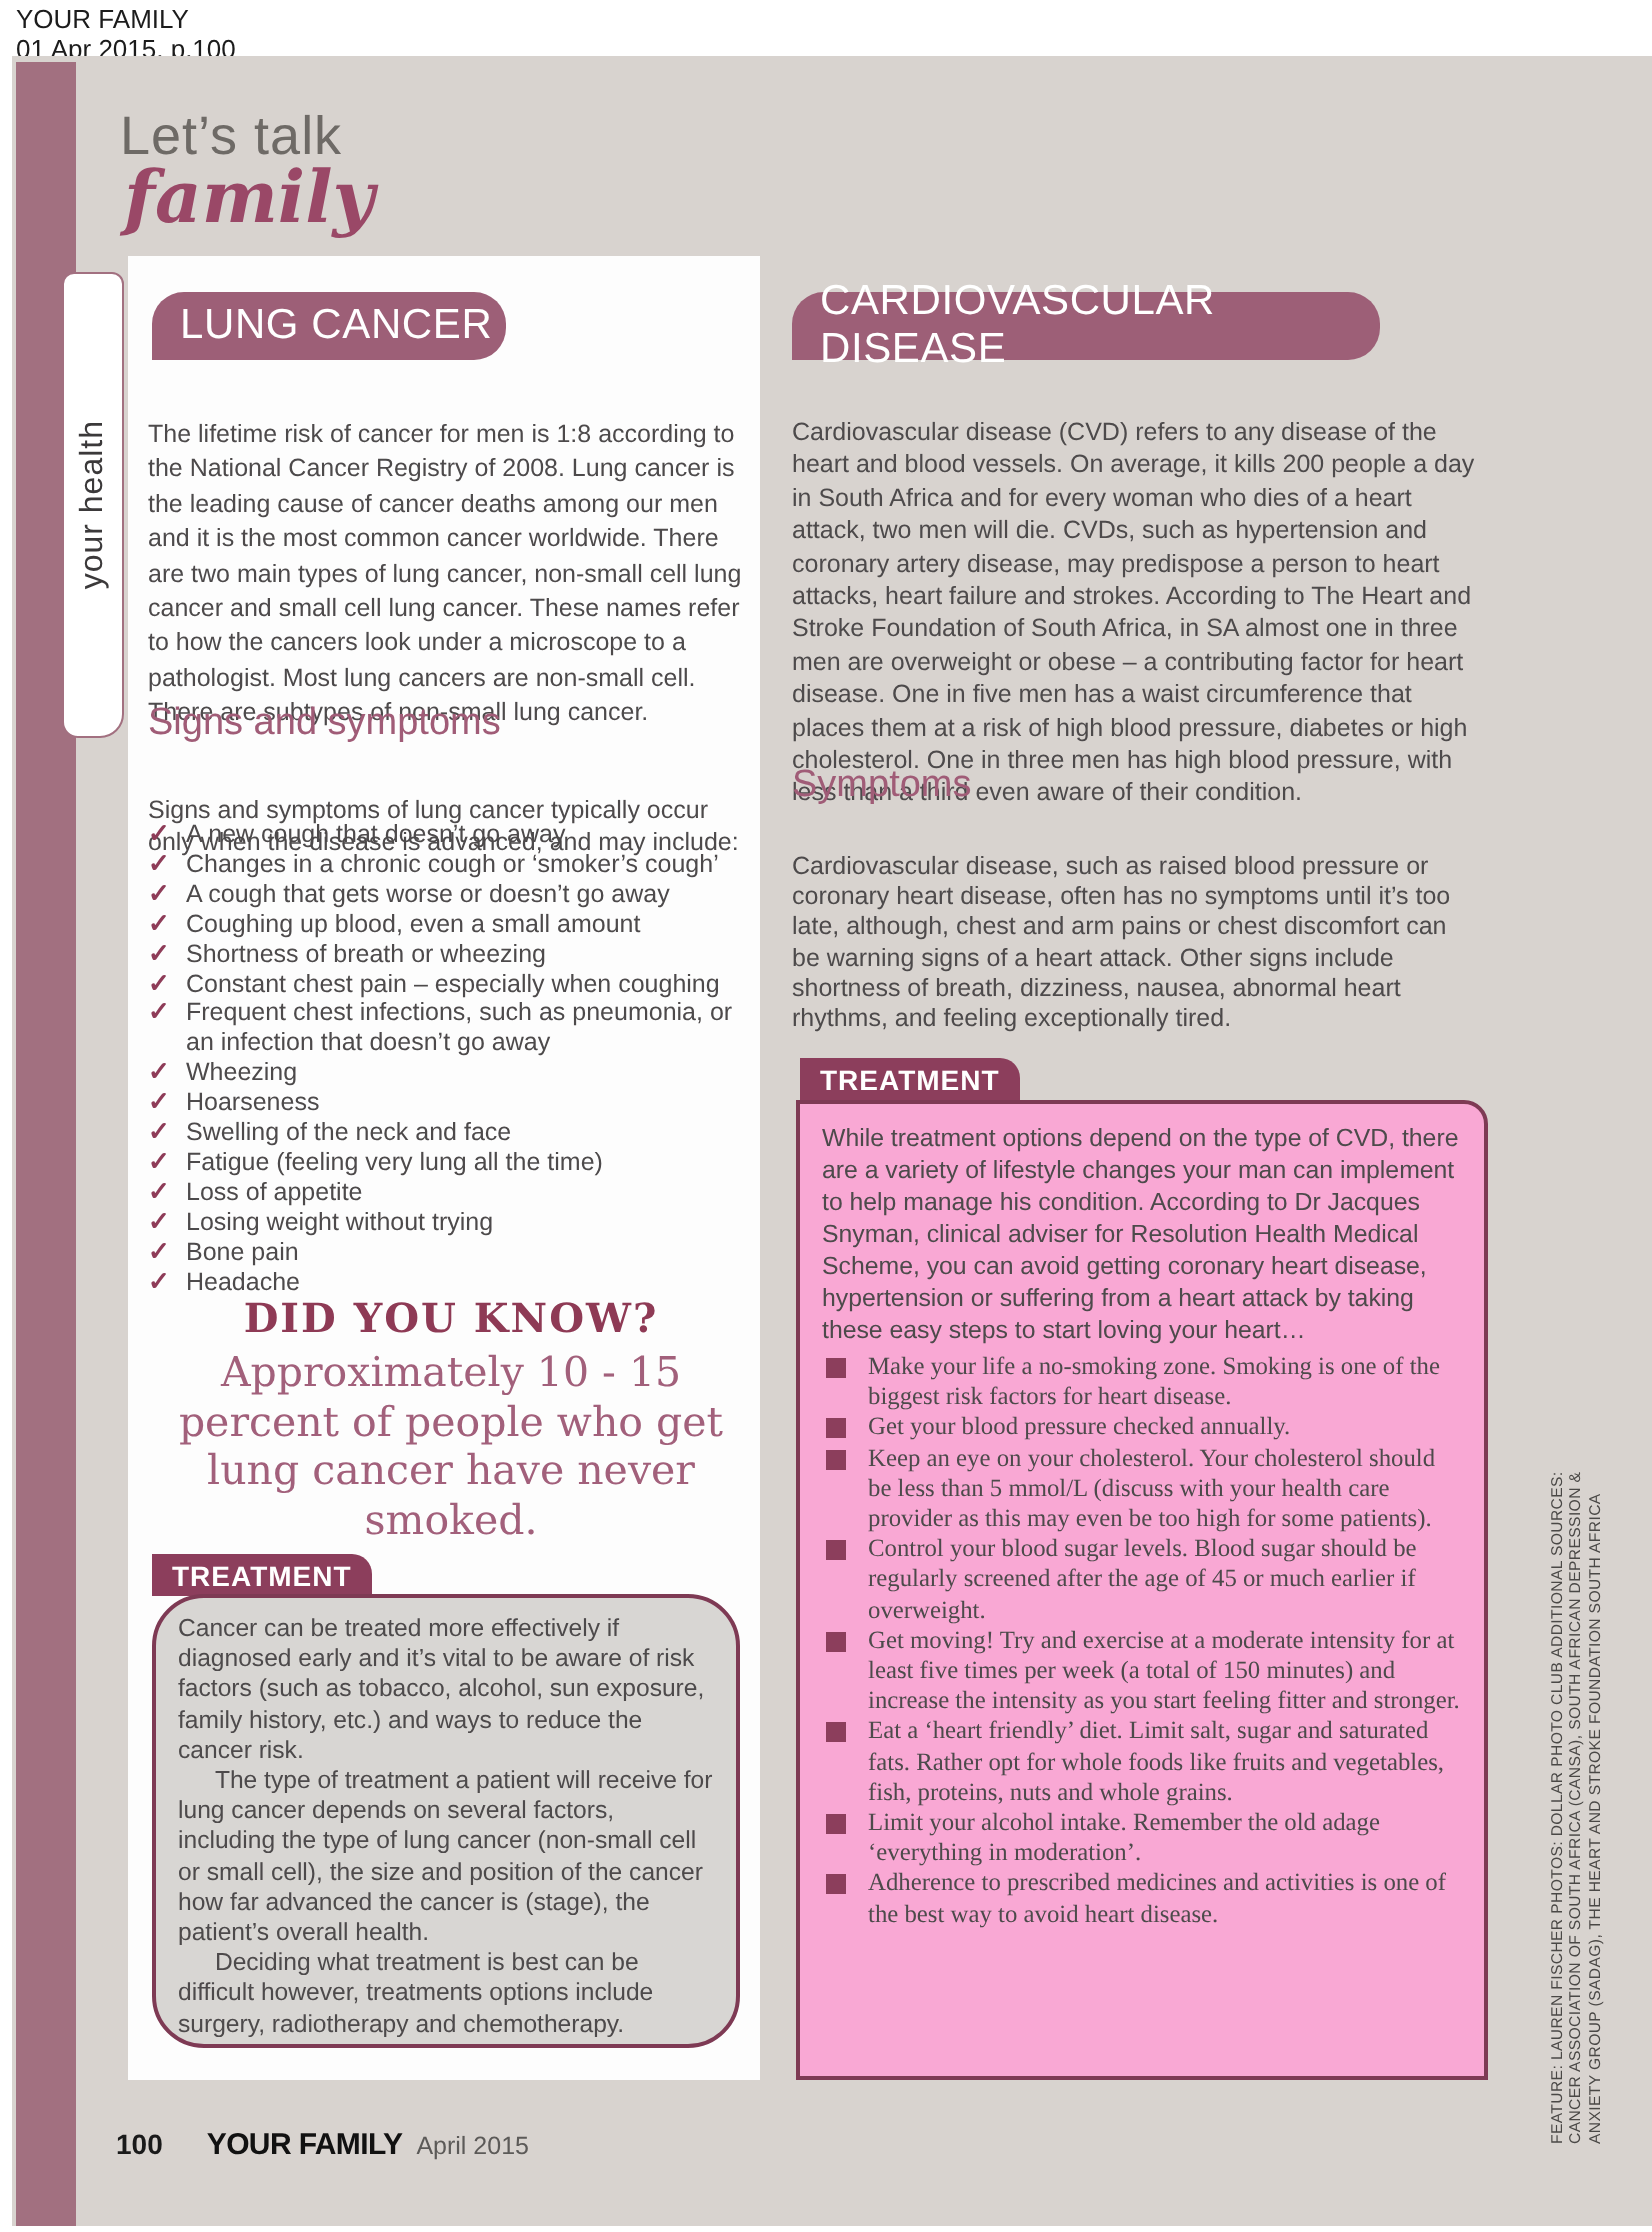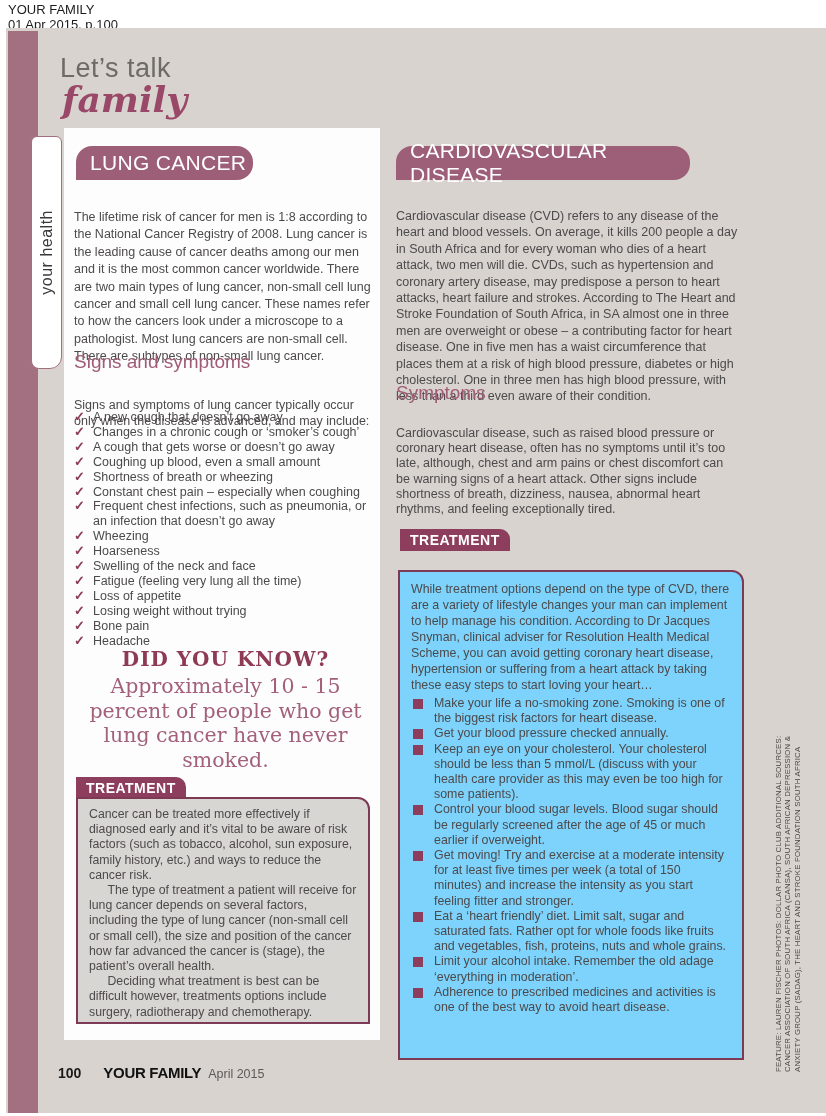--- a/index.html
+++ b/index.html
@@ -40,28 +40,28 @@
 
   .dyk{left:74px;top:647px;width:303px;text-align:center;}
   .dyk-title{font-family:"DejaVu Serif",serif;font-weight:bold;font-size:20px;letter-spacing:1px;color:var(--dyk-title,#8e3a55);}
   .dyk-body{font-family:"DejaVu Serif",serif;font-size:20.5px;line-height:24.5px;color:var(--dyk-body,#a2607b);margin-top:3px;}
 
   .treatment-tab{background:var(--treatment-tab-bg,#8c3e5c);color:#ffffff;font-weight:bold;font-size:14px;letter-spacing:0.5px;display:inline-flex;align-items:center;padding:0 10px;border-radius:0 10px 0 0;box-sizing:border-box;}
   .tab-left{left:76px;top:777px;height:21px;}
   .tab-right{left:400px;top:529px;height:22px;}
 
   .tbox{border:2px solid var(--box-border,#7e3a54);border-radius:0 12px 0 0;box-sizing:border-box;overflow:hidden;}
-  .box-left{left:76px;top:797px;width:294px;height:227px;background:var(--box-gray-bg,#d8d6d3);padding:8px 11px;}
+  .box-left{left:76px;top:797px;width:294px;height:227px;background:var(--box-gray-bg,#d8d6d3);padding:8px 11px;border-radius:26px;}
   .box-left p{margin:0;font-size:12.3px;line-height:15.2px;color:var(--body-text,#4d4a4b);}
   .box-left p + p{text-indent:1.5em;}
-  .box-right{left:398px;top:550px;width:346px;height:490px;background:#7dd3fc;padding:9px 11px;margin-top:20px;}
+  .box-right{left:398px;top:550px;width:346px;height:490px;background:#f9a8d4;padding:9px 11px;}
   .box-right .tr-intro{font-size:12.4px;line-height:16px;color:var(--body-text,#4d4a4b);}
 
   .bullets{margin:3px 0 0 0;padding:0;list-style:none;}
-  .bullets li{position:relative;padding-left:23px;font-size:12.4px;line-height:15.2px;color:var(--body-text,#4d4a4b);}
+  .bullets li{position:relative;padding-left:23px;font-size:12.4px;line-height:15.2px;color:var(--body-text,#4d4a4b);font-family:Liberation Serif, serif;}
   .sq{position:absolute;left:2px;top:3px;width:10px;height:10px;background:var(--treatment-tab-bg,#8c3e5c);}
 
   .cvd-intro{left:396px;top:188px;width:344px;line-height:16.4px;}
   .cvd-sym-heading{left:396px;top:382px;}
   .cvd-sym-body{left:396px;top:406px;width:344px;line-height:15.2px;}
 
   .credits{left:774px;top:1072px;width:420px;height:30px;transform:rotate(-90deg);transform-origin:0 0;font-size:7.8px;line-height:9.4px;letter-spacing:0.2px;color:#4a4846;}
 
   .footer{left:58px;top:1064px;display:flex;align-items:baseline;}
   .footer .pg{font-weight:bold;font-size:14px;color:#1a1a1a;margin-right:22px;}

